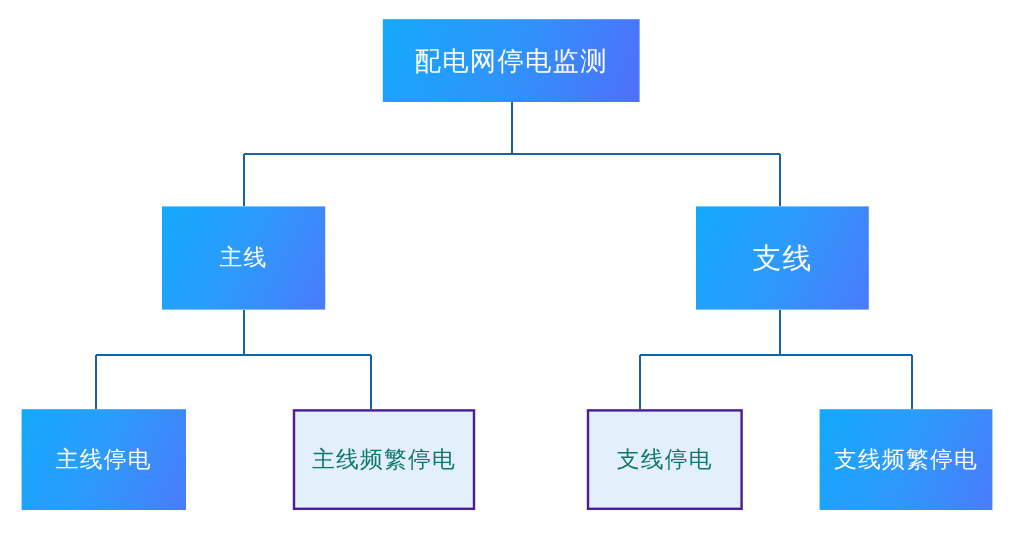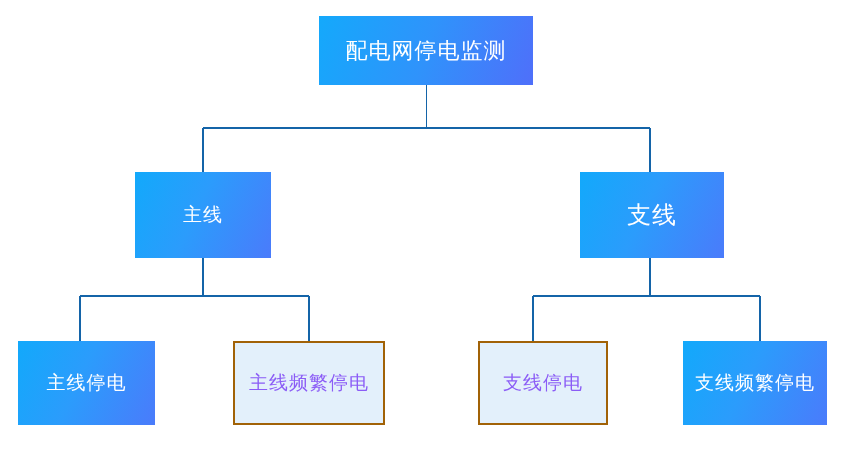--- a/index.html
+++ b/index.html
@@ -41,22 +41,23 @@
     background: linear-gradient(115deg, #12a9fb 0%, #2b9cfc 45%, #4a7bfb 100%);
     color: #ffffff;
     border: none;
   }
   .node-root {
     background: linear-gradient(110deg, #14a9fb 0%, #2f93fb 50%, #4f6ffa 100%);
     color: #ffffff;
   }
   .node-outline {
     background: #e3f0fb;
-    color: #8b5cf6;
-    border: 2px solid #a16207;
+    color: #0f766e;
+    border: 2px solid #4c1d95;
+    margin-left: 11px;
   }
   
   #node-root {
     left: 319px;
     top: 16px;
     width: 214px;
     height: 69px;
     font-size: 22px;
   }
   

